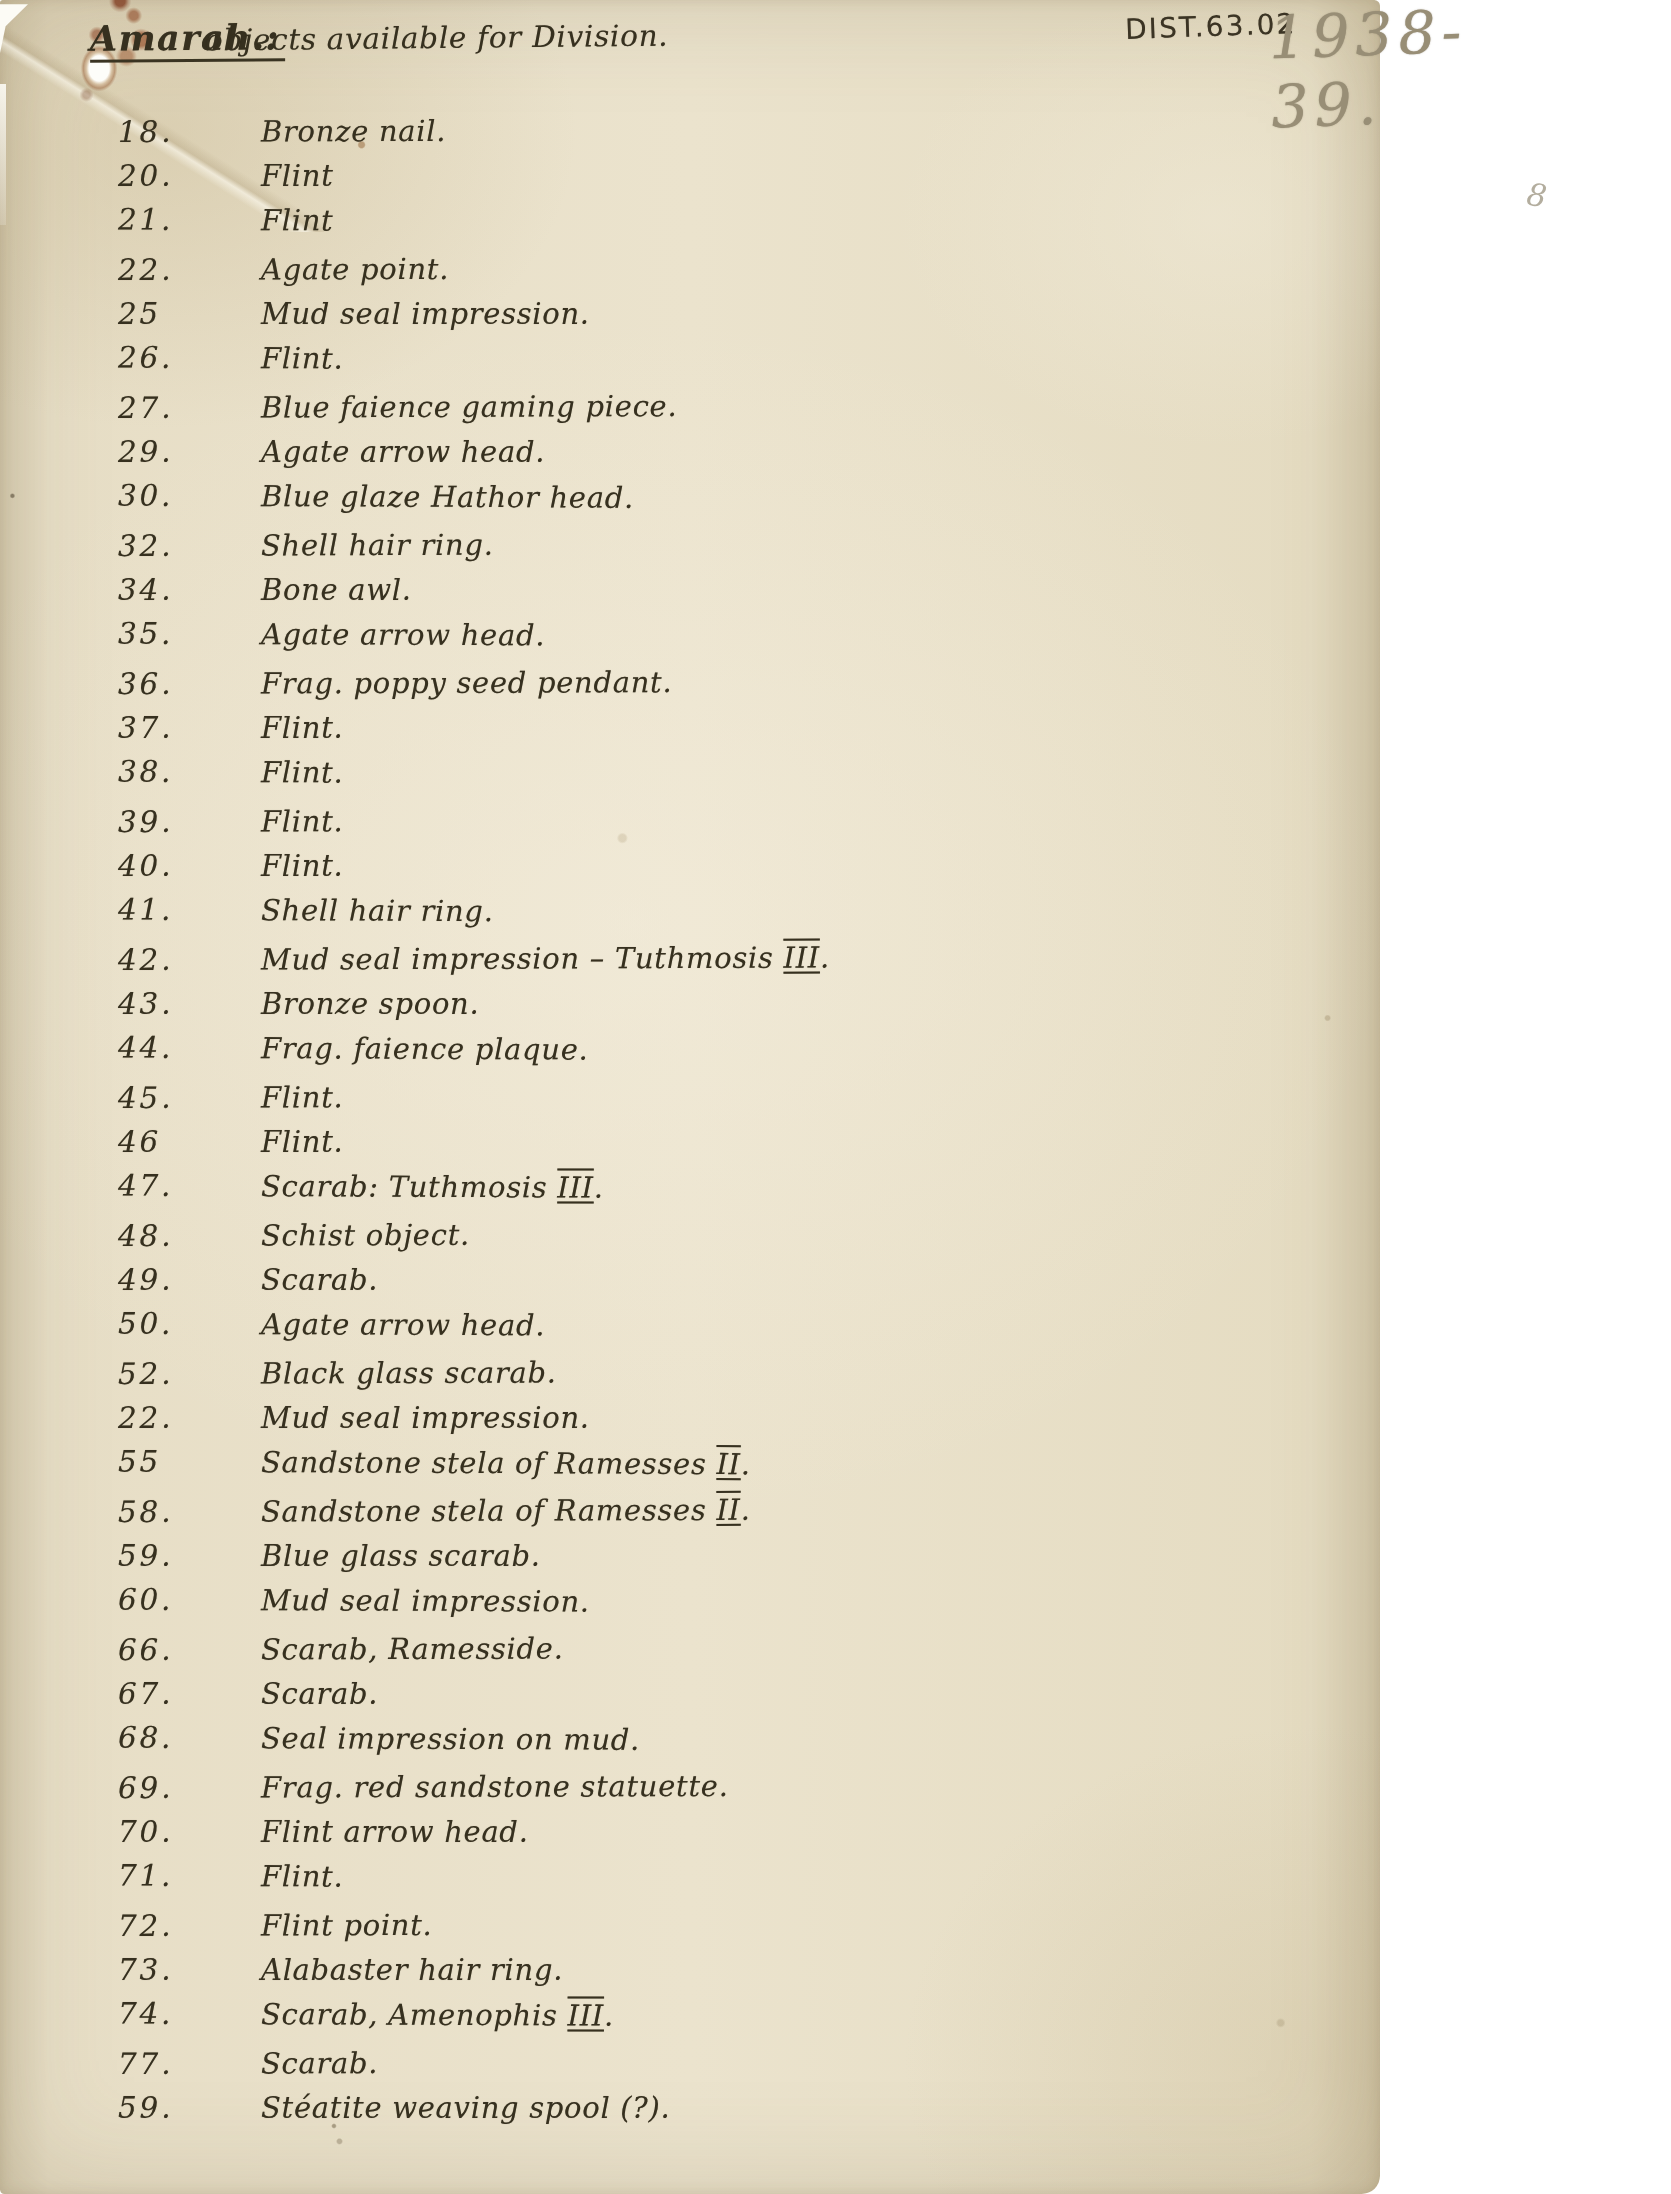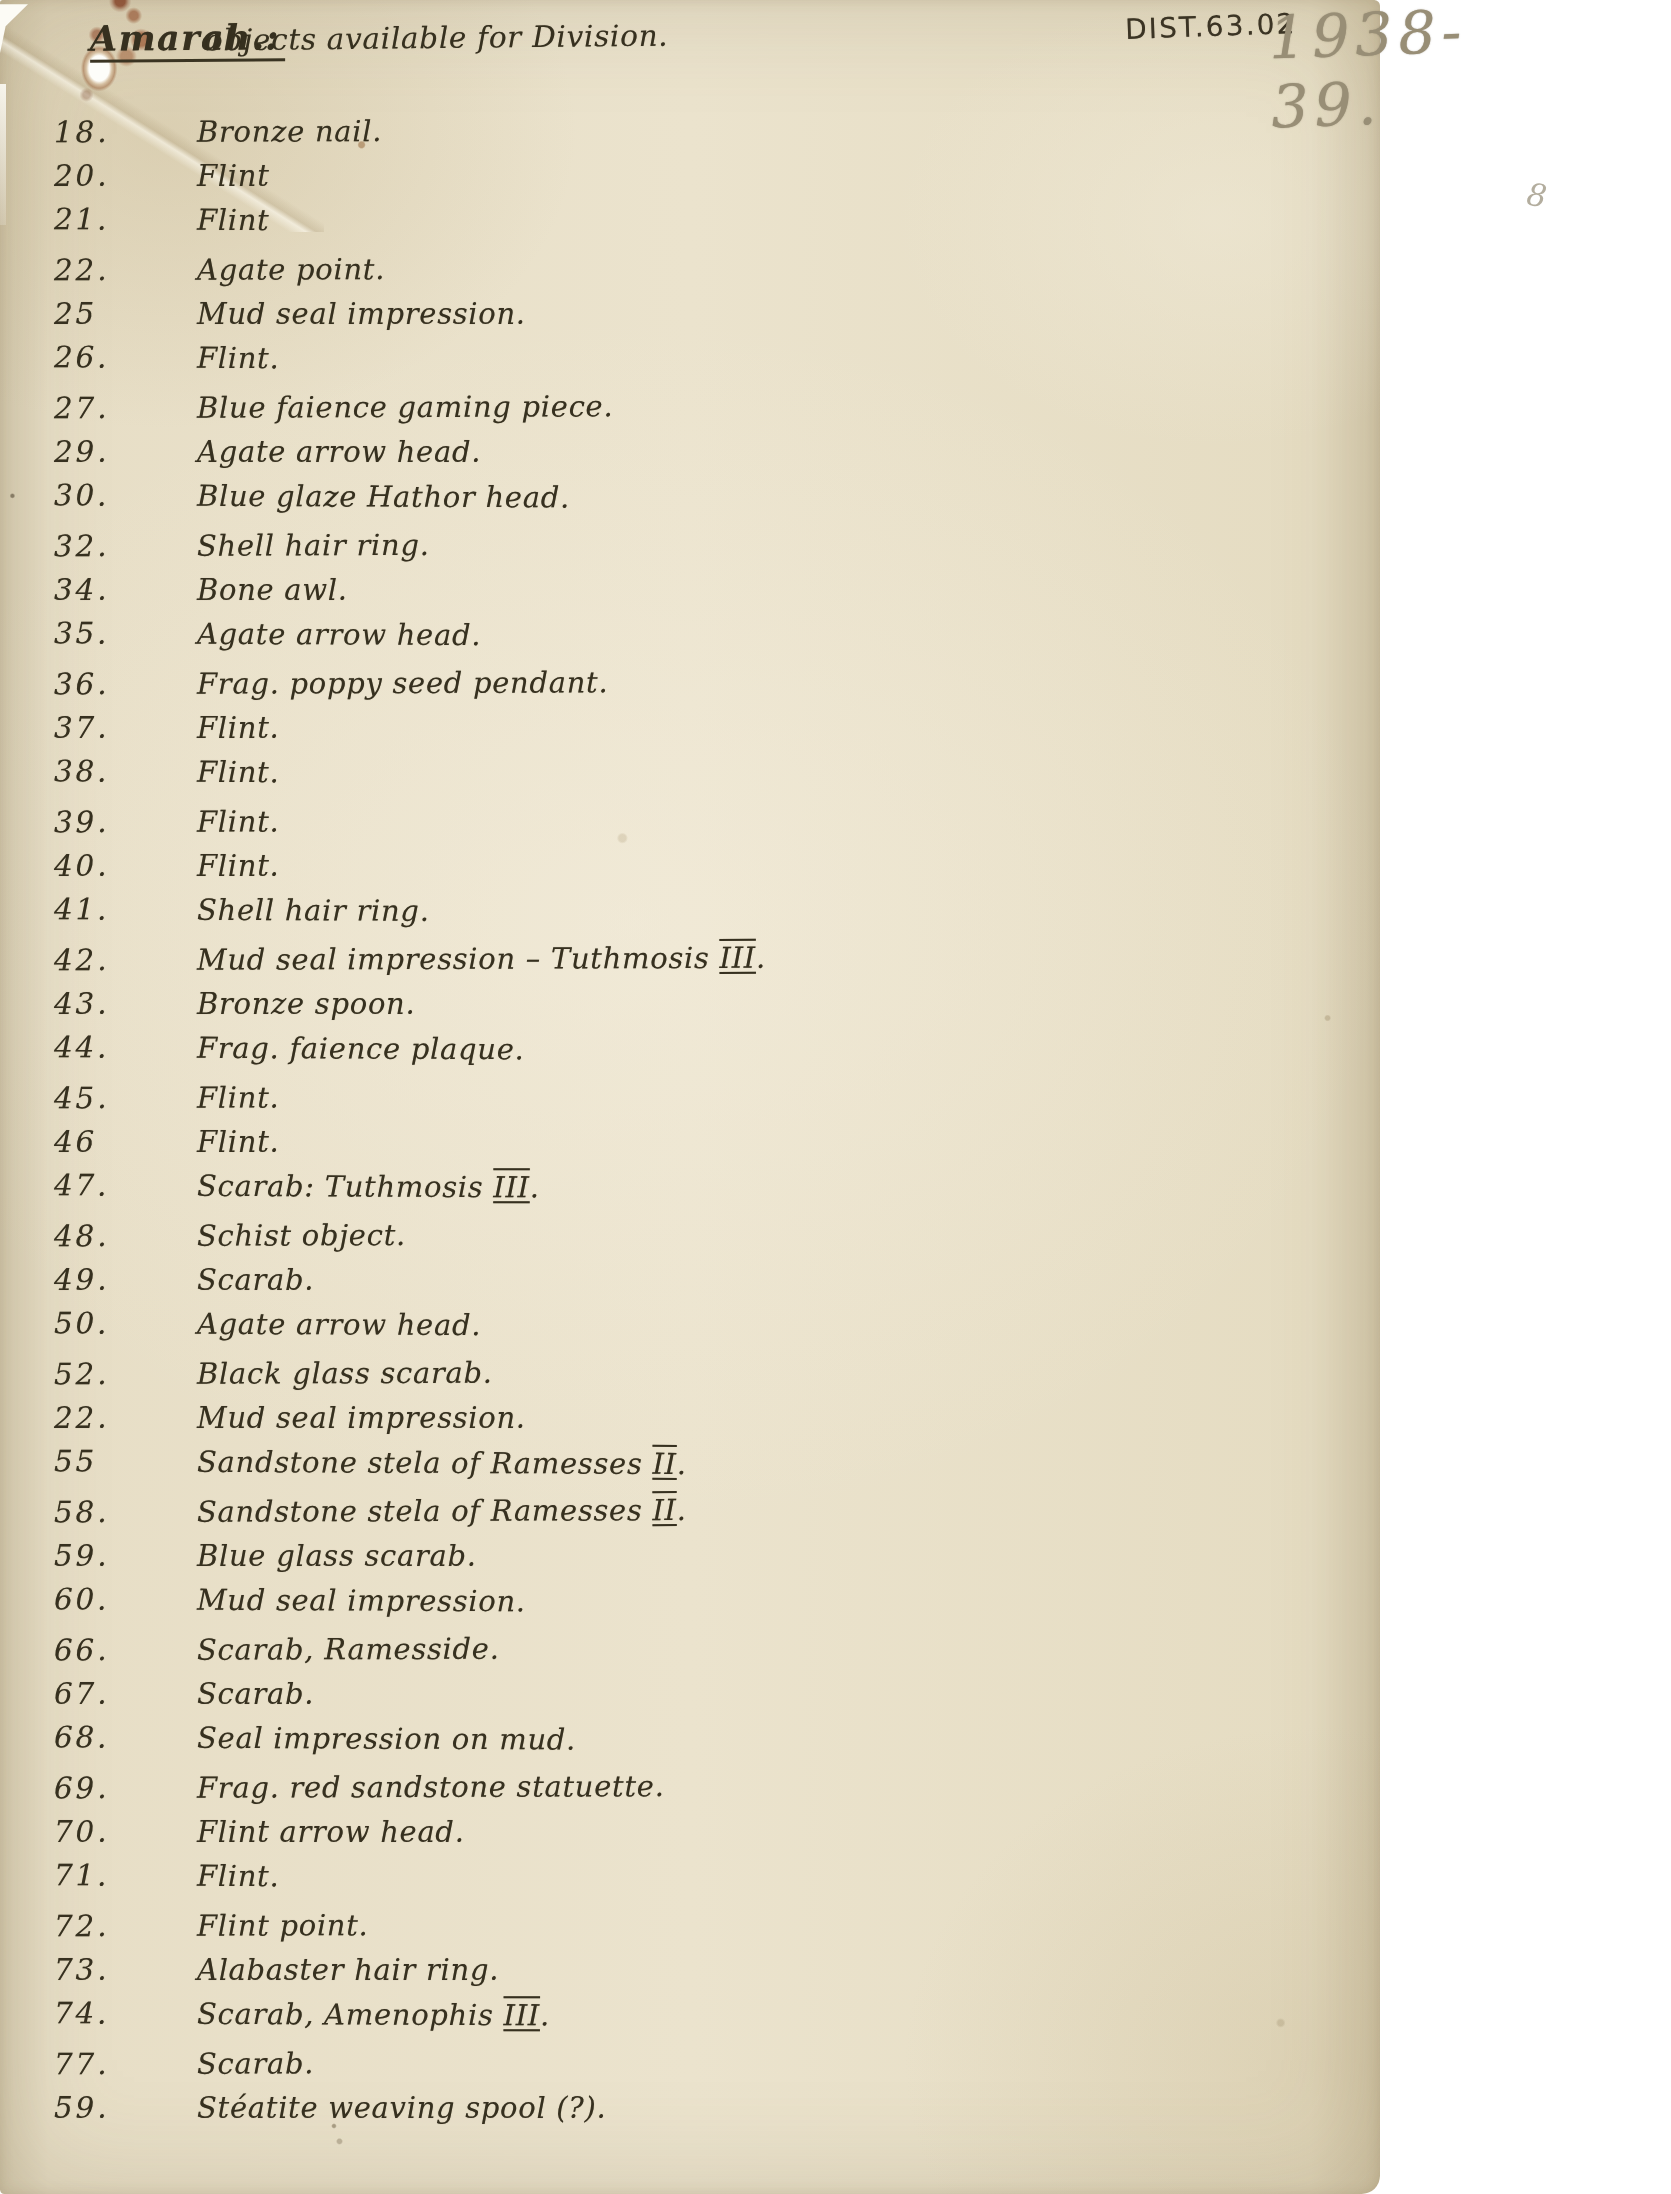--- a/index.html
+++ b/index.html
@@ -105,21 +105,21 @@
   }
   .row{
     height:46px;
     display:flex;align-items:center;
     font-style:italic;
     text-shadow:0 0 0.7px rgba(48,40,22,.42);
   }
   .row:nth-child(3n)  {transform:rotate(.25deg);}
   .row:nth-child(3n+1){transform:rotate(-.2deg);}
   .row .no{
-    width:77px;margin-left:54px;
+    width:77px;margin-left:118px;
     font-size:29.5px;letter-spacing:2.8px;
     flex:none;
   }
   .row .txt{
     margin-left:66px;
     font-size:29px;letter-spacing:0.7px;
     white-space:pre;
   }
   .roman{
     text-decoration:underline overline;

